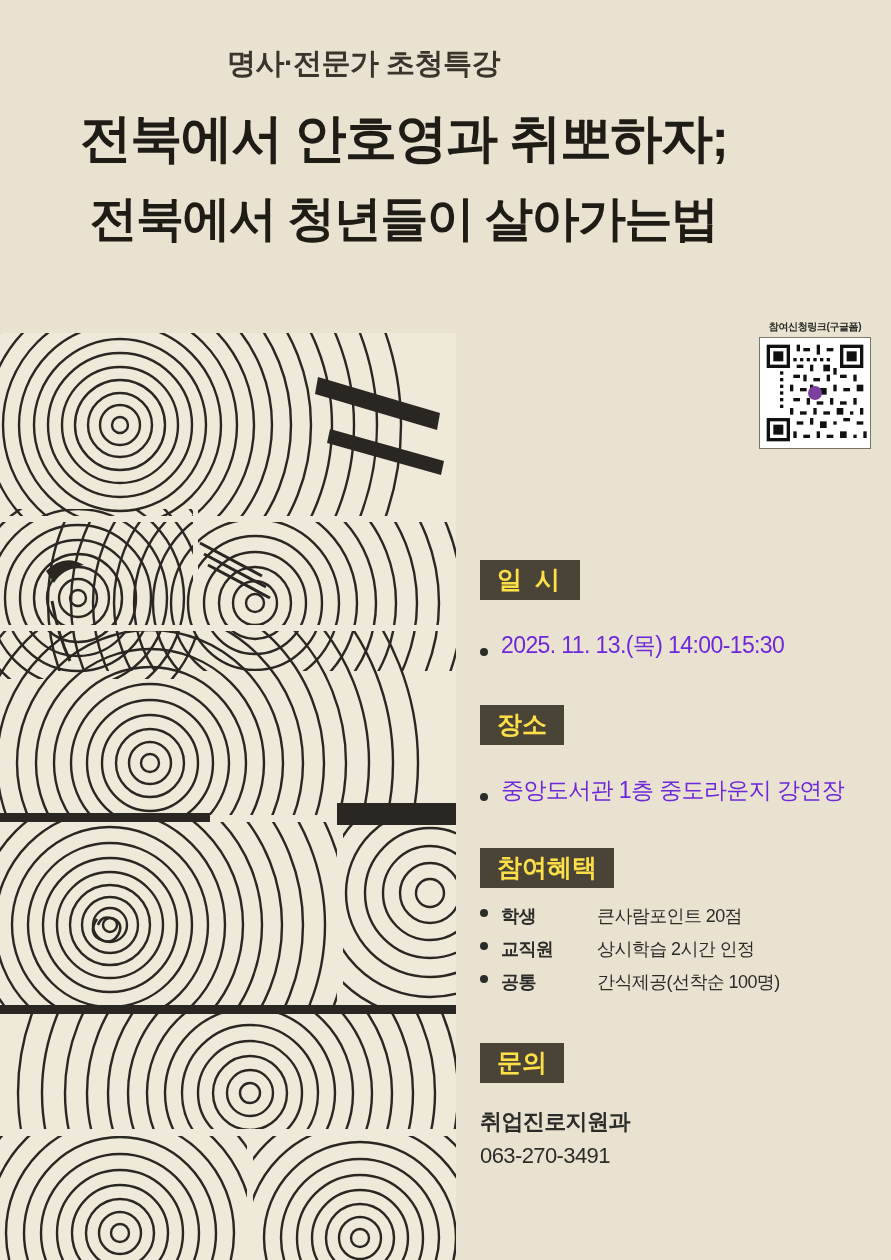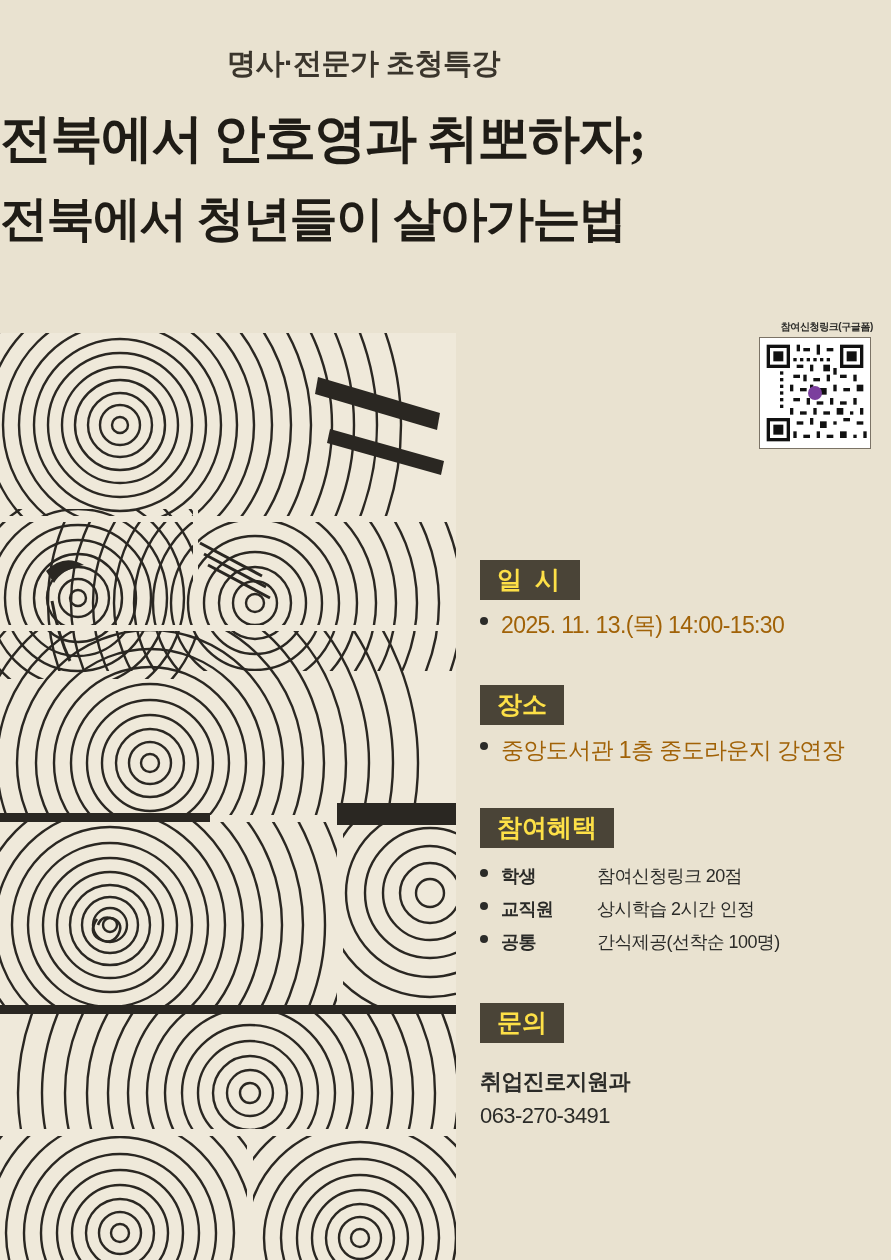--- a/index.html
+++ b/index.html
@@ -27,22 +27,21 @@
     font-size: 29px;
     font-weight: 700;
     letter-spacing: -0.5px;
     color: #3a352c;
   }
   .title-block {
     position: absolute;
     top: 108px;
     left: 0;
     width: 807px;
-    text-align: left;
-    font-family: Liberation Serif, serif;
+    text-align: center;
   }
   .title-line-1 {
     font-size: 52px;
     font-weight: 800;
     letter-spacing: -1.5px;
     line-height: 1.18;
     color: #1f1c16;
     white-space: nowrap;
   }
   .title-line-2 {
@@ -66,21 +65,21 @@
     overflow: hidden;
   }
   .wood-art svg { display: block; }
 
   
   .qr-wrap {
     position: absolute;
     left: 757px;
     top: 320px;
     width: 116px;
-    text-align: right;
+    text-align: center;
   }
   .qr-caption {
     font-size: 10px;
     font-weight: 700;
     color: #2b2b28;
     letter-spacing: -0.4px;
     margin-bottom: 3px;
   }
   .qr-box {
     width: 110px;
@@ -106,24 +105,24 @@
     color: #fde047;
     font-size: 25px;
     font-weight: 800;
     letter-spacing: 3px;
     padding: 7px 17px 8px 17px;
     line-height: 1;
   }
   .sect-label.tight { letter-spacing: 0px; }
   .bullet-row {
     display: flex;
-    align-items: center;
-    margin-top: 10px;
+    align-items: flex-end;
+    margin-top: 30px;
     font-size: 23px;
-    color: #a16207;
+    color: #6d28d9;
     letter-spacing: -0.6px;
   }
   .dot {
     width: 8px;
     height: 8px;
     border-radius: 50%;
     background: #2b2b28;
     margin-right: 13px;
     flex: 0 0 auto;
     position: relative;
@@ -480,21 +479,21 @@
       <span>중앙도서관 1층 중도라운지 강연장</span>
     </div>
 
     <div class="gap-b"></div>
 
     <div class="sect-label tight">참여혜택</div>
     <div class="benefit-list">
       <div class="benefit-row">
         <span class="dot"></span>
         <span class="benefit-key">학생</span>
-        <span class="benefit-val">참여신청링크 20점</span>
+        <span class="benefit-val">큰사람포인트 20점</span>
       </div>
       <div class="benefit-row">
         <span class="dot"></span>
         <span class="benefit-key">교직원</span>
         <span class="benefit-val">상시학습 2시간 인정</span>
       </div>
       <div class="benefit-row">
         <span class="dot"></span>
         <span class="benefit-key">공통</span>
         <span class="benefit-val">간식제공(선착순 100명)</span>

